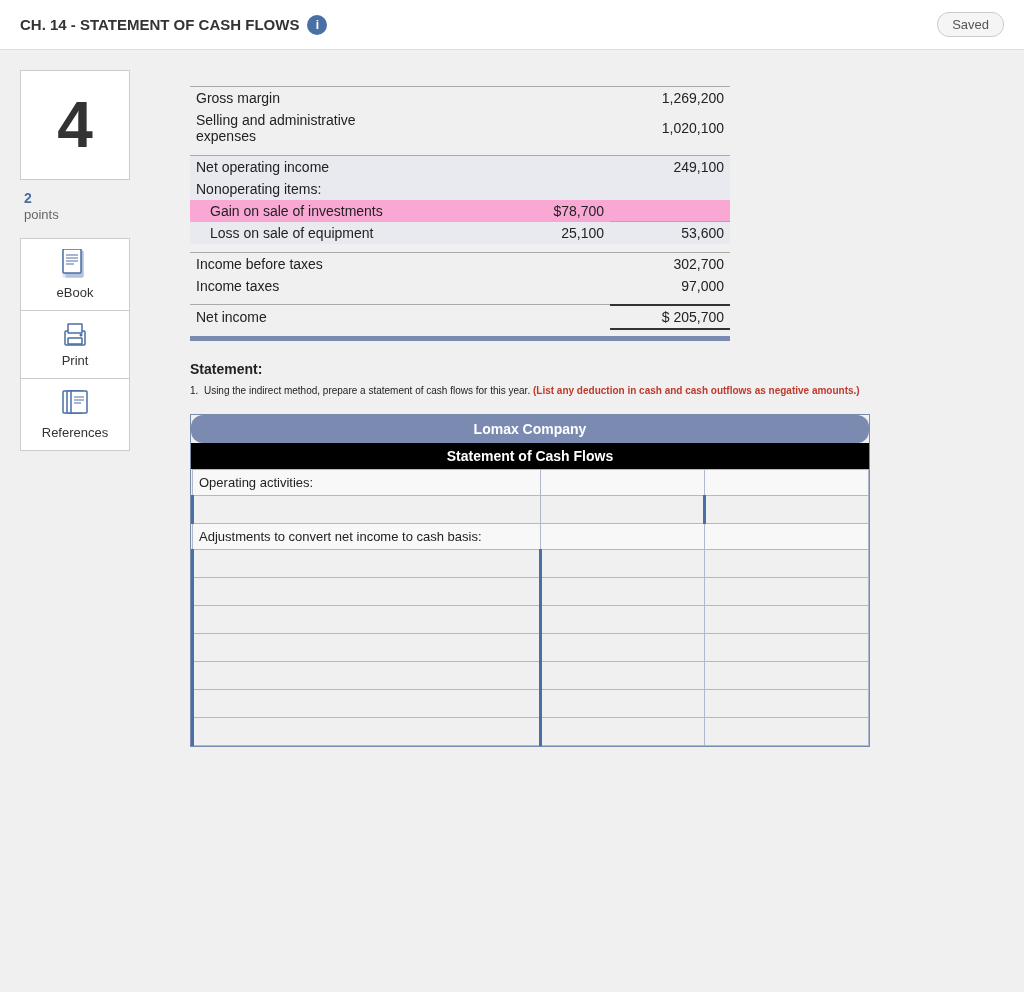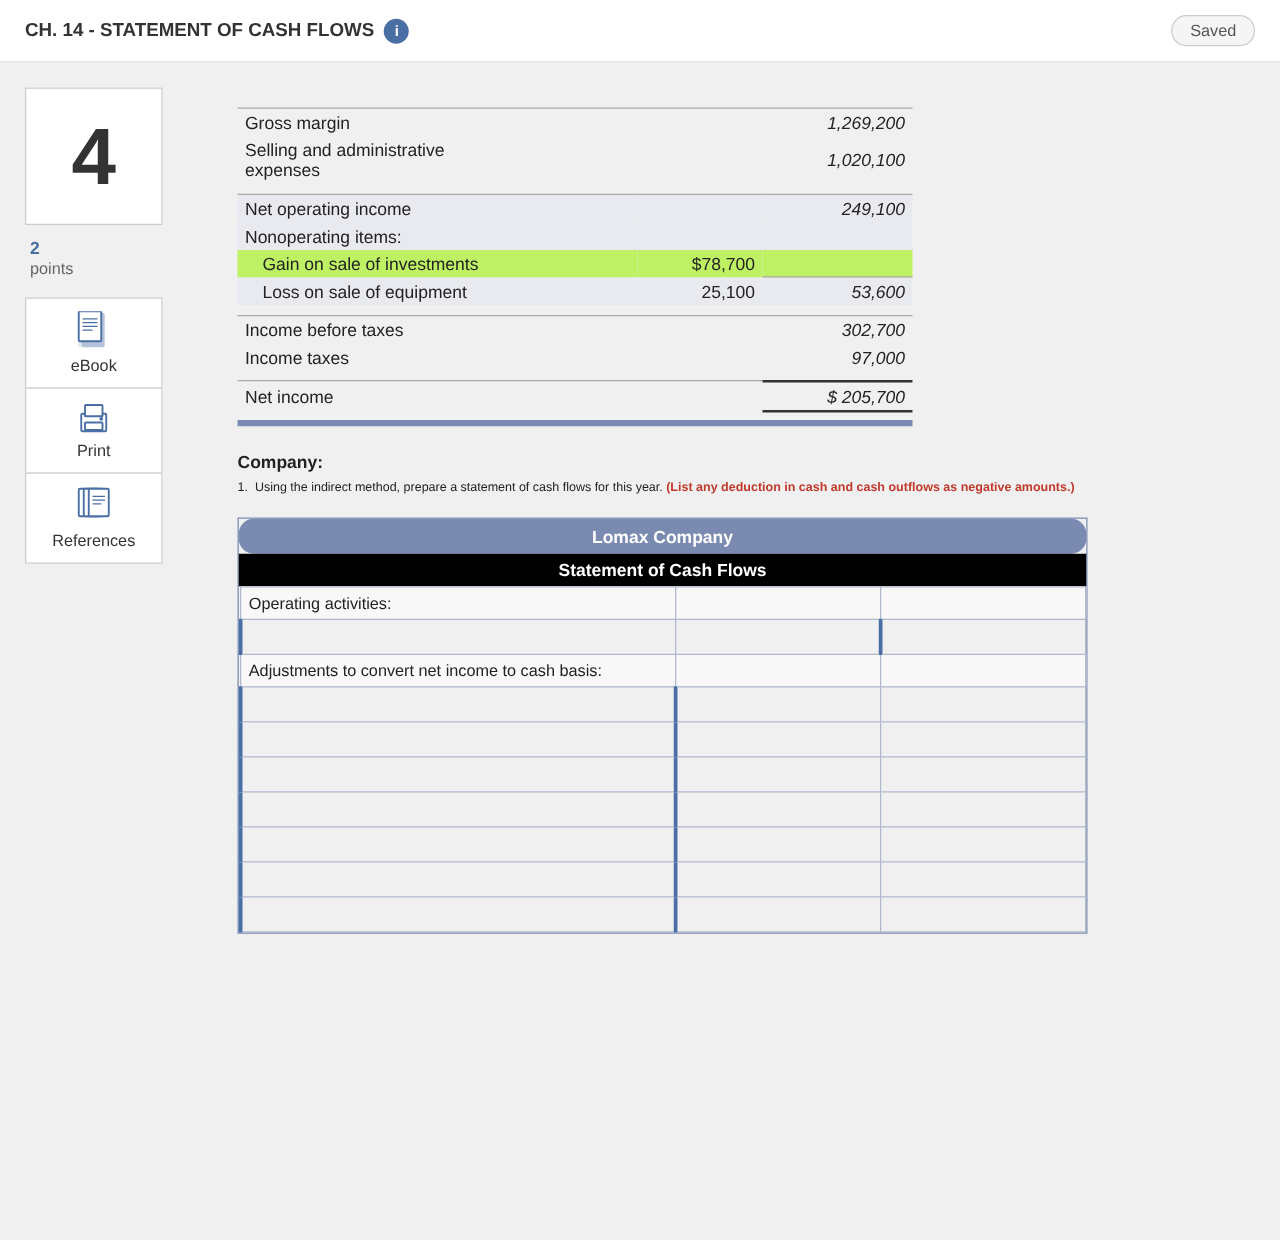--- a/index.html
+++ b/index.html
@@ -137,21 +137,20 @@
     }
 
     .income-table .amount-col {
       width: 100px;
       text-align: right;
     }
 
     .income-table .total-col {
       width: 120px;
       text-align: right;
-      font-style: italic;
     }
 
     .indent1 { padding-left: 20px !important; }
 
     
     .required-section {
       margin-top: 10px;
       margin-bottom: 16px;
     }
 
@@ -321,21 +320,21 @@
           <td class="amount-col" style="border-top:1px solid #aaa;"></td>
           <td class="total-col" style="border-top:1px solid #aaa; text-align:right;">249,100</td>
         </tr>
 
         <tr style="background:#e8eaf0;margin-left:32px;">
           <td class="label-col">Nonoperating items:</td>
           <td class="amount-col"></td>
           <td class="total-col"></td>
         </tr>
 
-        <tr style="background:#bef264;">
+        <tr style="background:#f9a8d4;">
           <td class="label-col indent1" style="padding-left:30px;">Gain on sale of investments</td>
           <td class="amount-col" style="text-align:right;">$78,700</td>
           <td class="total-col"></td>
         </tr>
 
         <tr style="background:#e8eaf0;">
           <td class="label-col indent1" style="padding-left:30px;">Loss on sale of equipment</td>
           <td class="amount-col" style="text-align:right;">25,100</td>
           <td class="total-col" style="text-align:right; border-top:1px solid #aaa;">53,600</td>
         </tr>
@@ -371,21 +370,21 @@
           <td style="border-top:2px solid #333; height:4px;"></td>
         </tr>
 
         <tr>
           <td colspan="3" style="background:#7a8ab0; height:5px; padding:0;"></td>
         </tr>
       </tbody>
     </table>
 
     <div class="required-section">
-      <div class="required-title">Company:</div>
+      <div class="required-title">Statement:</div>
       <div class="required-instruction">
         <span>1.&nbsp;</span>
         <span>Using the indirect method, prepare a statement of cash flows for this year. </span>
         <span class="highlight">(List any deduction in cash and cash outflows as negative amounts.)</span>
       </div>
     </div>
 
     <div class="cf-container">
       <div class="cf-header-row">Lomax Company</div>
       <div class="cf-subheader-row">Statement of Cash Flows</div>

